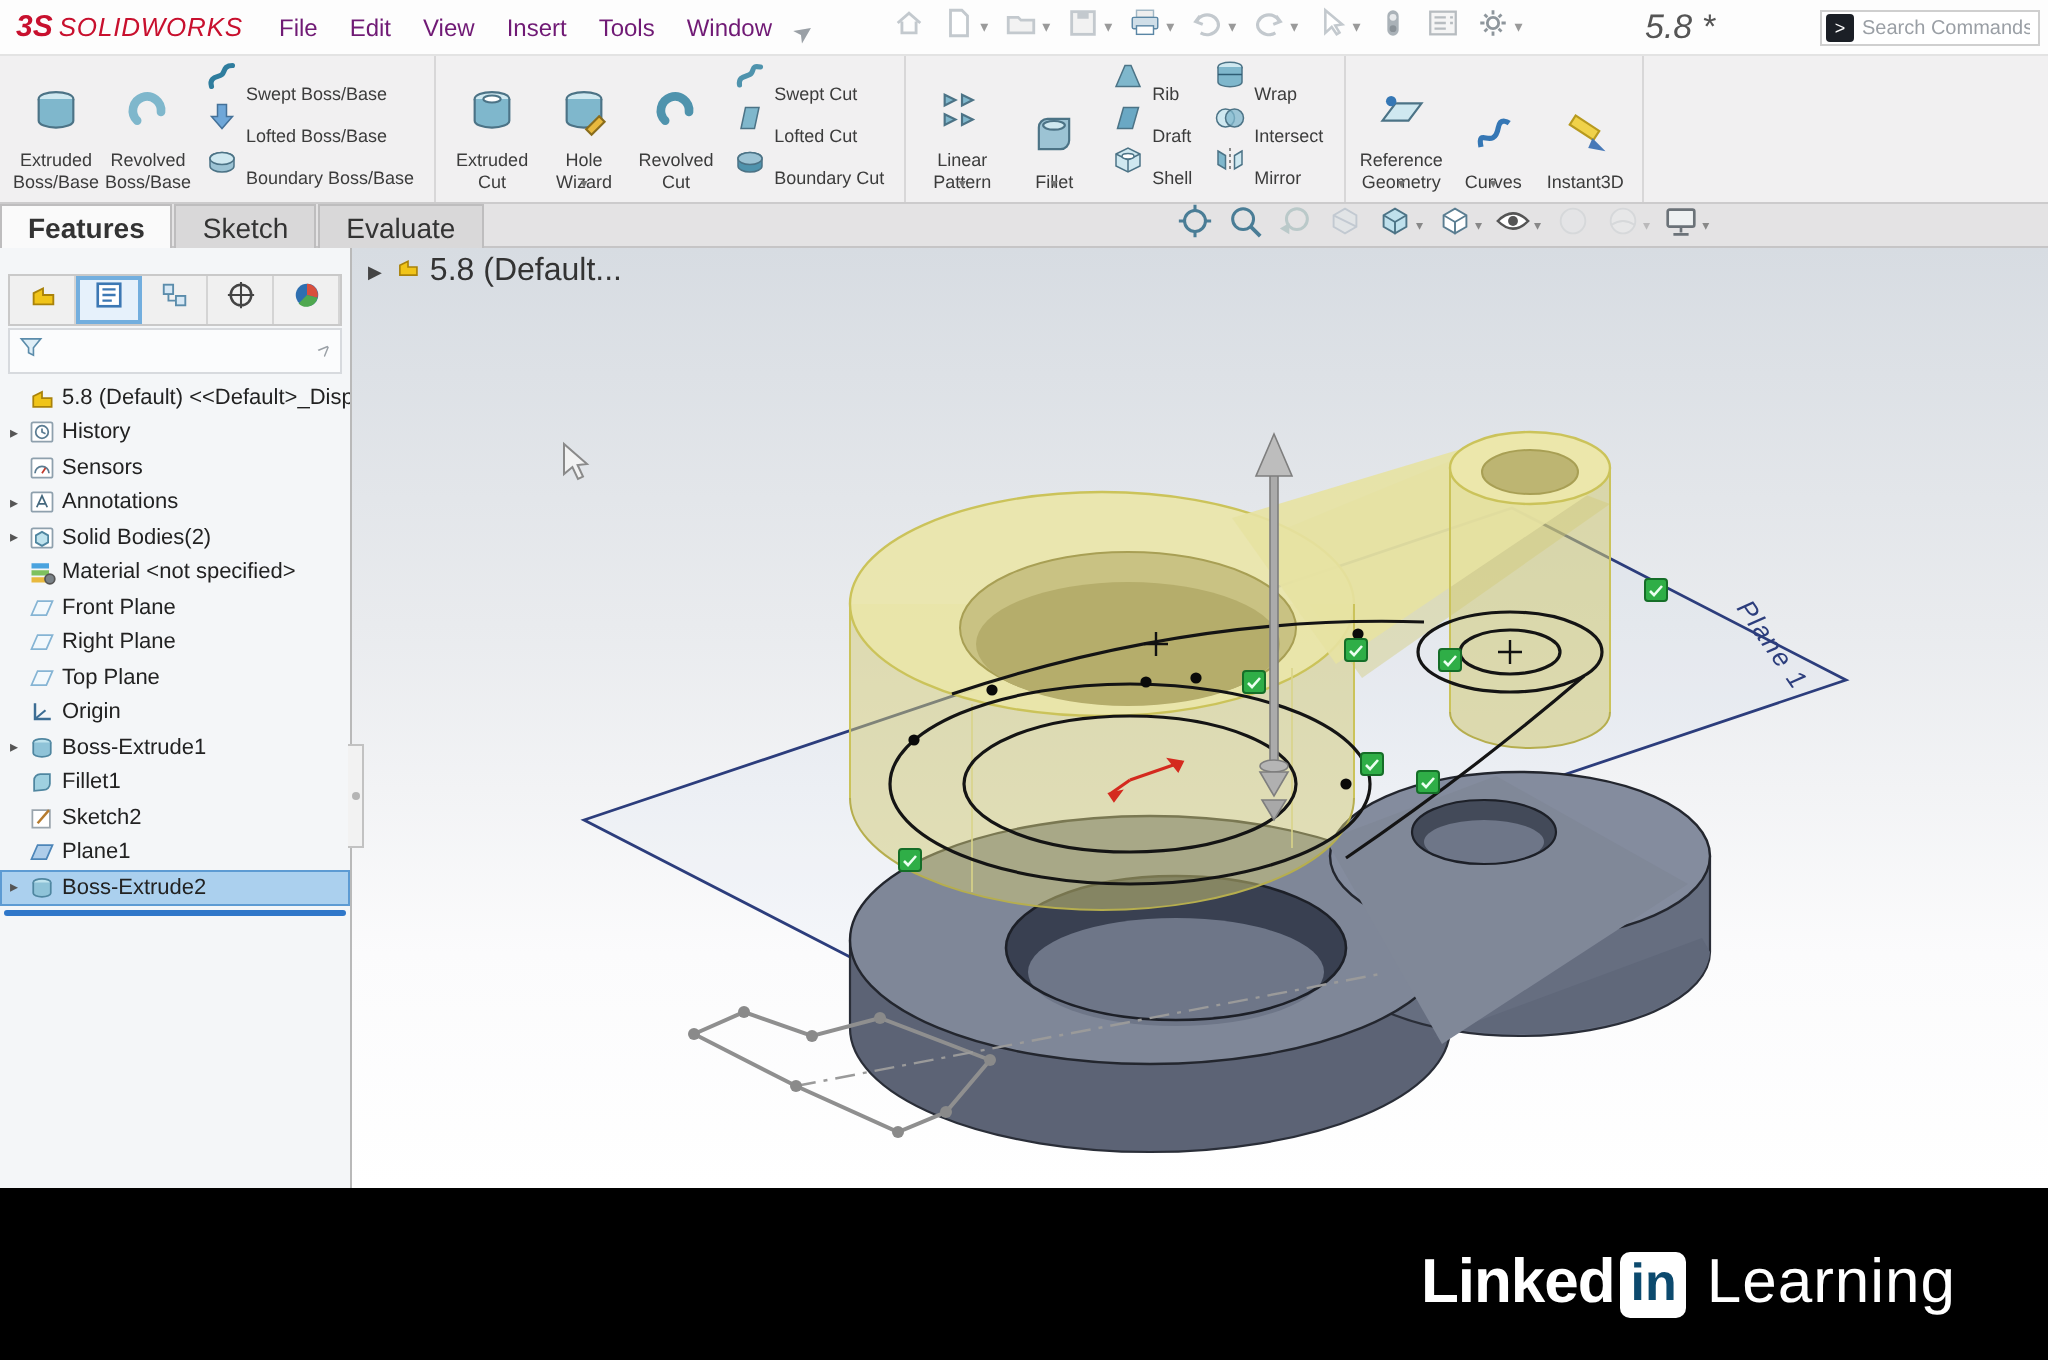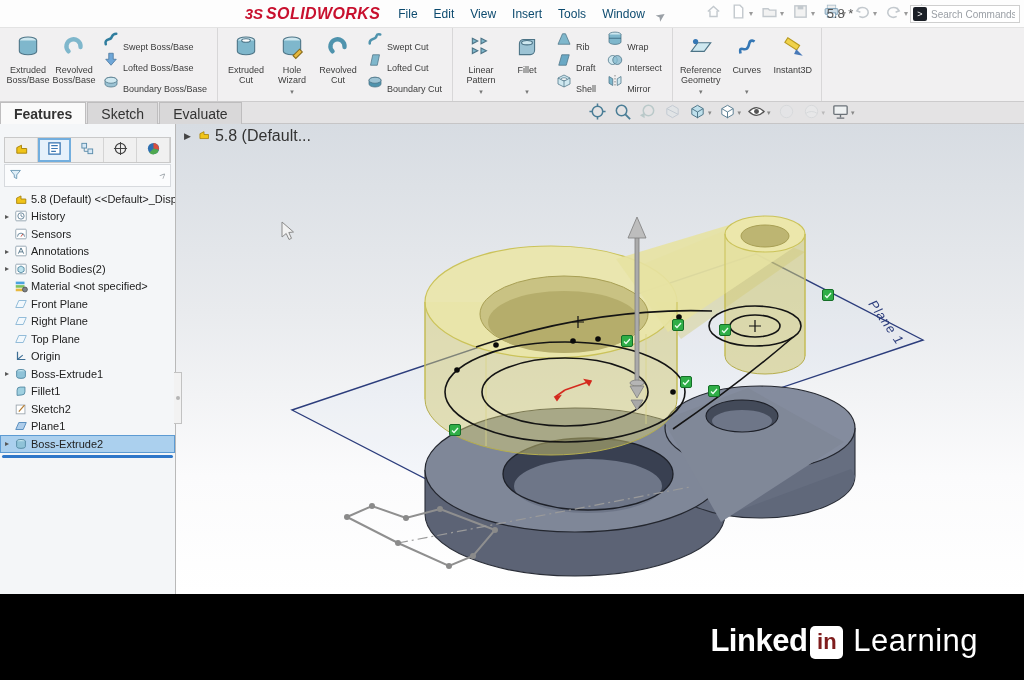--- a/index.html
+++ b/index.html
@@ -2,44 +2,44 @@
 <html><head>
 <meta charset="utf-8">
 <style>
   * { margin:0; padding:0; box-sizing:border-box; }
   html,body { width:1024px; height:680px; overflow:hidden; background:#000;
     font-family:"Liberation Sans", sans-serif; }
   #app { position:relative; width:1024px; height:680px; background:#fff; }
 
   
   .menubar { position:absolute; top:0; left:0; right:0; height:28px; background:#fdfdfd;
-    border-bottom:1px solid #e3e3e3; display:flex; align-items:center;justify-content:flex-end; }
+    border-bottom:1px solid #e3e3e3; display:flex; align-items:center; }
   .logo { display:flex; align-items:baseline; padding:0 10px 0 8px; cursor:default; }
   .logo .ds { color:#c8102e; font-size:15px; font-style:italic; font-weight:bold; margin-right:3px; }
-  .logo .brand { color:#c8102e; font-size:16px; font-weight:bold; letter-spacing:.4px; font-style:italic; }
-  .menu-item { font-size:12px; color:#0c4a6e; padding:4px 8px; cursor:default; }
+  .logo .brand { color:#c8102e; font-size:13px; font-weight:normal; letter-spacing:.4px; font-style:italic; }
+  .menu-item { font-size:12px; color:#701a75; padding:4px 8px; cursor:default; }
   .pin { color:#9aa0a6; font-size:12px; padding:0 10px 0 2px; transform:rotate(-35deg); }
   .qbar { display:flex; align-items:center; margin-left:26px; }
   .qitem { display:flex; align-items:center; padding:2px 4px; }
   .qcaret { font-size:8px; color:#9a9a9a; margin-left:2px; }
-  .doc-title { position:absolute; left:800px; width:80px; text-align:center; font-size:13px; color:#555; }
+  .doc-title { position:absolute; left:800px; width:80px; text-align:center; font-size:17px; color:#555;font-style:italic; }
   .searchbox { position:absolute; right:4px; top:5px; width:110px; height:18px; border:1px solid #cfcfcf;
     background:#fff; display:flex; align-items:center; }
   .search-icon { width:14px; height:14px; background:#1b1f26; color:#fff; font-size:9px; display:flex;
     align-items:center; justify-content:center; margin:0 4px 0 2px; border-radius:2px; }
   .searchbox input { border:none; outline:none; width:84px; font-size:10px; color:#444;
     font-family:"Liberation Sans", sans-serif; background:transparent; }
   .searchbox input::placeholder { color:#9a9fa5; }
 
   
   .ribbon { position:absolute; top:28px; left:0; right:0; height:74px; background:#f1f0f1;
     border-bottom:1px solid #cccbcc; display:flex; }
   .rgroup { display:flex; align-items:flex-start; padding:3px 5px; border-right:1px solid #d8d7d8; }
   .bigbtn { position:relative; width:46px; height:66px; display:flex; flex-direction:column; align-items:center;
-    padding-top:2px; cursor:default; border:1px solid transparent; }
+    padding-top:2px; cursor:default; border:1px solid transparent;justify-content:flex-end; }
   .bigbtn .blabel { font-size:9px; color:#3c3c3c; text-align:center; line-height:1.15; margin-top:1px; }
   .bigbtn .bcaret { position:absolute; bottom:0; font-size:7px; color:#777; }
   .stack { display:flex; flex-direction:column; justify-content:space-between; height:66px; padding:2px 2px; }
   .stackbtn { display:flex; align-items:flex-end; height:20px; cursor:default; padding:0 2px; border:1px solid transparent; }
   .stackbtn .slabel { font-size:9px; color:#3c3c3c; margin-left:3px; white-space:nowrap; }
 
   
   .tabstrip { position:absolute; top:102px; left:0; right:0; height:22px; background:#e4e3e4;
     border-bottom:1px solid #c6c5c6; }
   .tabs { position:absolute; left:0; top:0; height:22px; display:flex; }
@@ -79,21 +79,21 @@
   .flyout { position:absolute; left:8px; top:3px; display:flex; align-items:center; z-index:4; }
   .flyout .arr { font-size:9px; color:#444; margin-right:6px; }
   .flyout .flabel { font-size:16px; color:#333; margin-left:4px; }
   .scene { position:absolute; inset:0; }
 
   
   .footer { position:absolute; left:0; top:594px; width:1024px; height:94px; background:#000;
     display:flex; align-items:center; justify-content:flex-end; padding-right:46px; }
   .li-linked { color:#fff; font-weight:bold; font-size:31px; letter-spacing:-.5px; }
   .li-box { width:33px; height:33px; background:#fff; border-radius:5px; margin:2px 10px 0 3px;
-    display:flex; align-items:center; justify-content:center; color:#7f1d1d; font-weight:bold; font-size:22px; }
+    display:flex; justify-content:center; color:#0c4a6e; font-weight:bold; font-size:26px; }
   .li-learning { color:#fff; font-size:31px; font-weight:normal; letter-spacing:.5px; }
 </style>
 </head>
 <body>
 
 <div id="app">
 
   <div class="menubar">
     <div class="logo">
       <span class="ds">3S</span>

